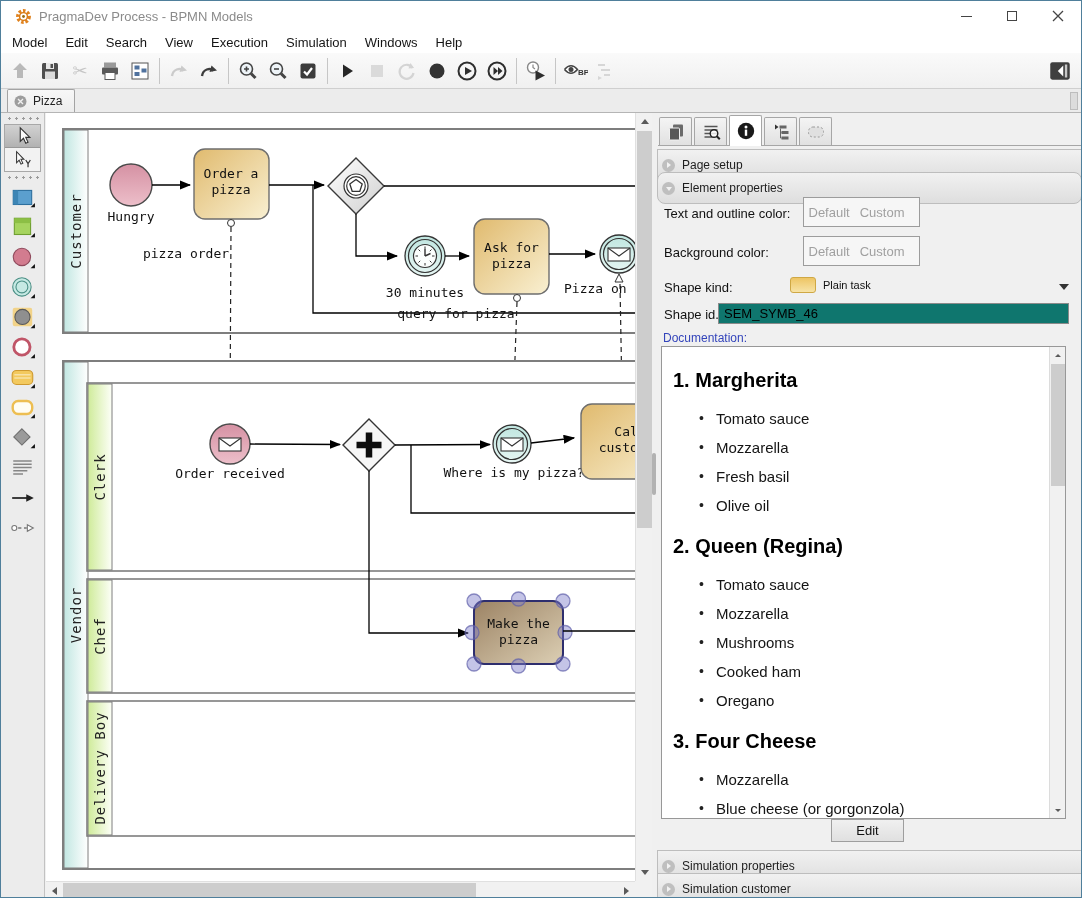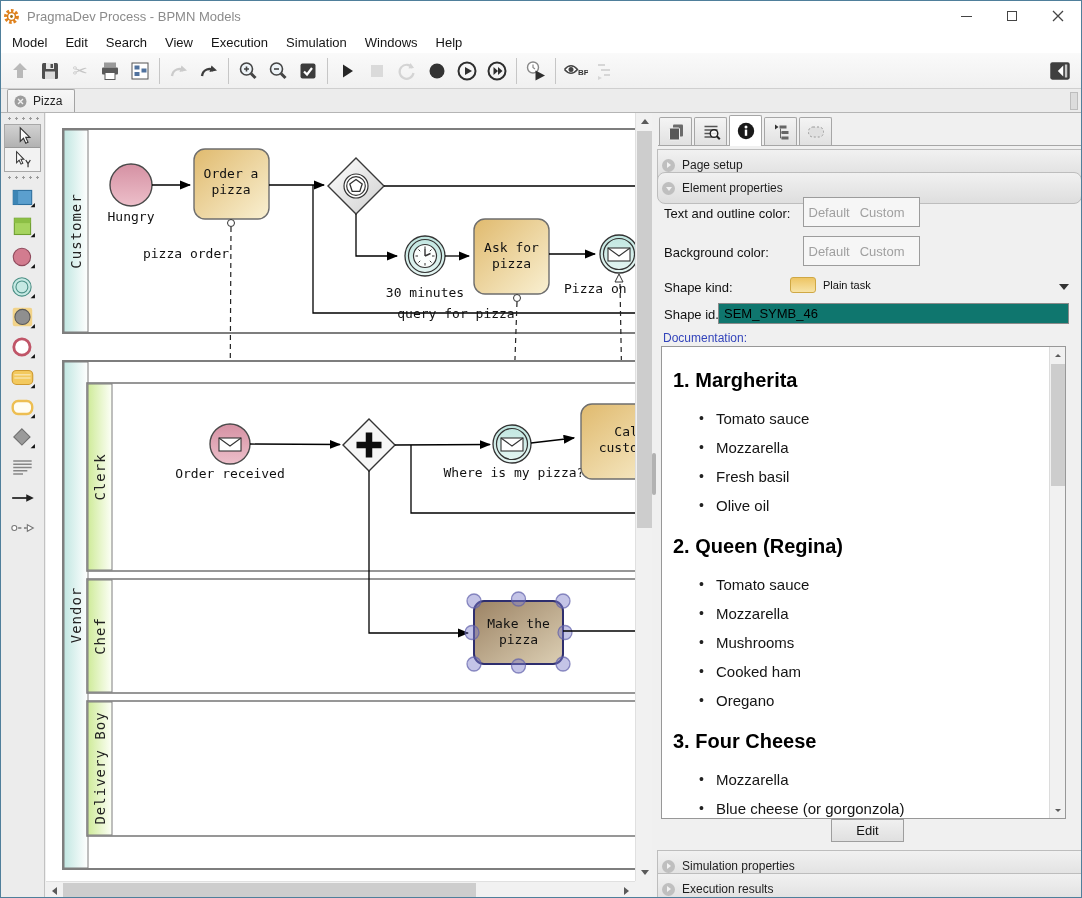--- a/index.html
+++ b/index.html
@@ -1,20 +1,20 @@
 <!DOCTYPE html>
 <html><head>
 <meta charset="utf-8">
 <style>
   html,body{margin:0;padding:0;background:#888;}
   *{box-sizing:border-box;}
   .win{position:relative;width:1082px;height:898px;background:#f0f0f0;border:1px solid #4f7f9b;
        font-family:"Liberation Sans",sans-serif;overflow:hidden;}
   
-  .titlebar{position:absolute;left:0;top:0;width:100%;height:30px;background:#fff;display:flex;align-items:center;padding-left:2px;}
+  .titlebar{position:absolute;left:0;top:0;width:100%;height:30px;background:#fff;display:flex;align-items:center;padding-left:14px;}
   .title-text{color:#8b8b8b;font-size:13px;margin-left:7px;}
   .win-controls{margin-left:auto;display:flex;height:30px;}
   .wc{width:46px;height:30px;display:flex;align-items:center;justify-content:center;}
   .wc-min{width:11px;height:1px;background:#444;}
   .wc-max{width:10px;height:10px;border:1px solid #444;}
   
   .menubar{position:absolute;left:0;top:30px;width:100%;height:22px;background:#fff;display:flex;align-items:center;padding-left:2px;}
   .menu-item{font-size:13px;color:#151515;padding:3px 9px;}
   
   .toolbar{position:absolute;left:0;top:52px;width:100%;height:36px;background:linear-gradient(#fafafa,#f0f0f0);
@@ -687,16 +687,16 @@
     </div>
 
     <button class="edit-btn">Edit</button>
 
     <div class="phdr" style="top:737px;">
       <span class="disc collapsed"></span>
       <span>Simulation properties</span>
     </div>
     <div class="phdr" style="top:760px;">
       <span class="disc collapsed"></span>
-      <span>Execution results</span>
+      <span>Simulation customer</span>
     </div>
   </div>
 </div>
 
 </body></html>

